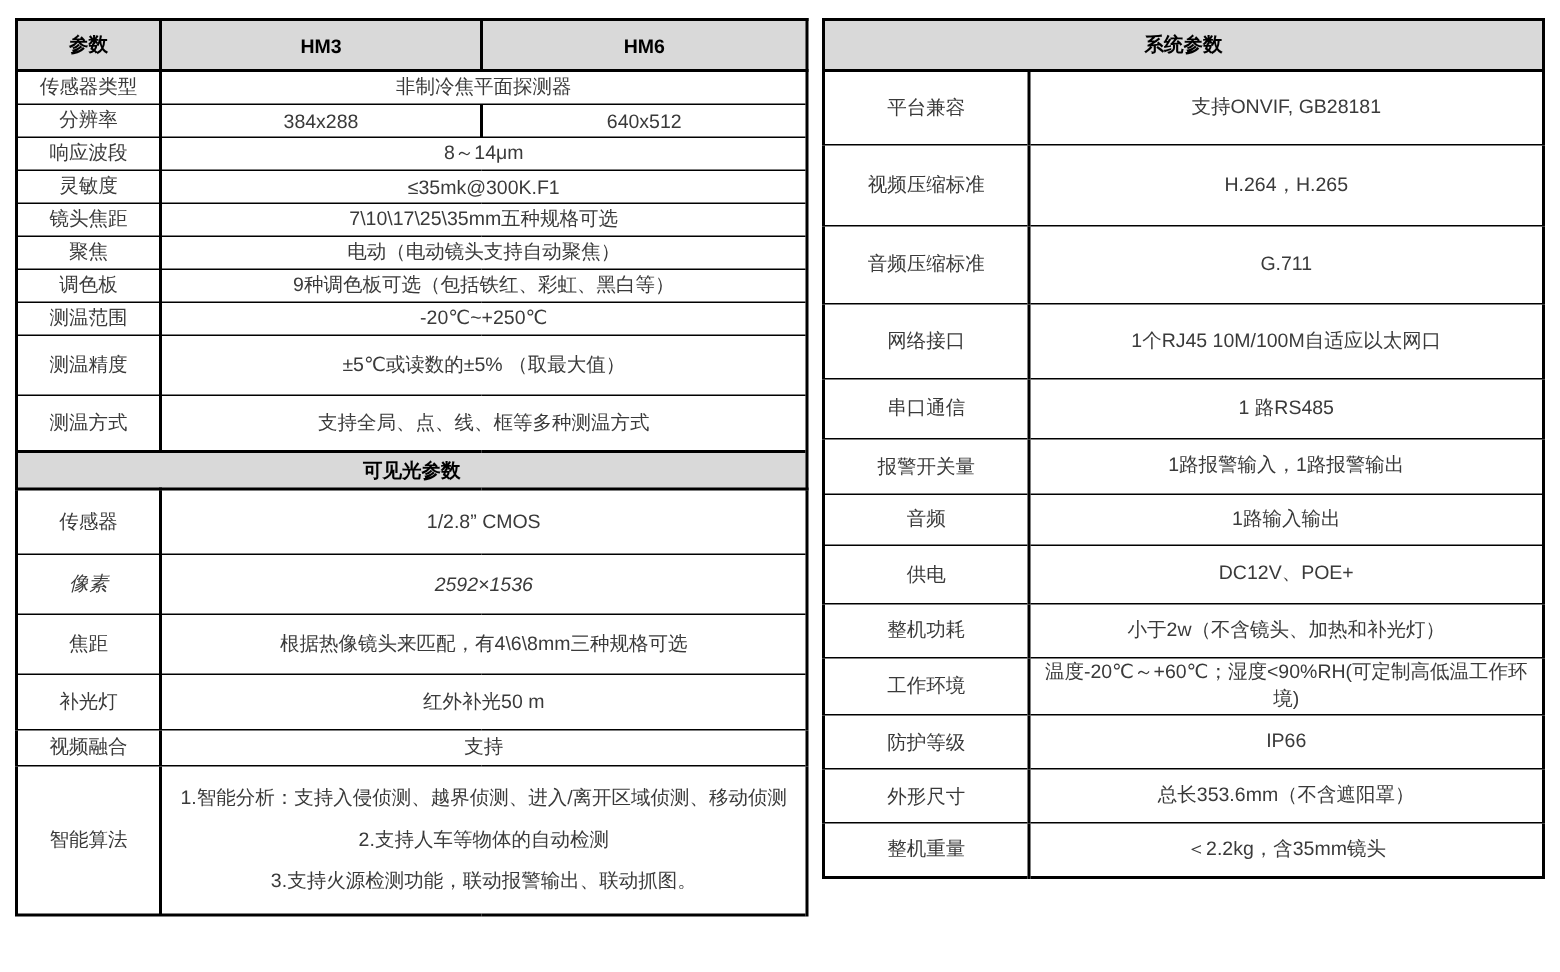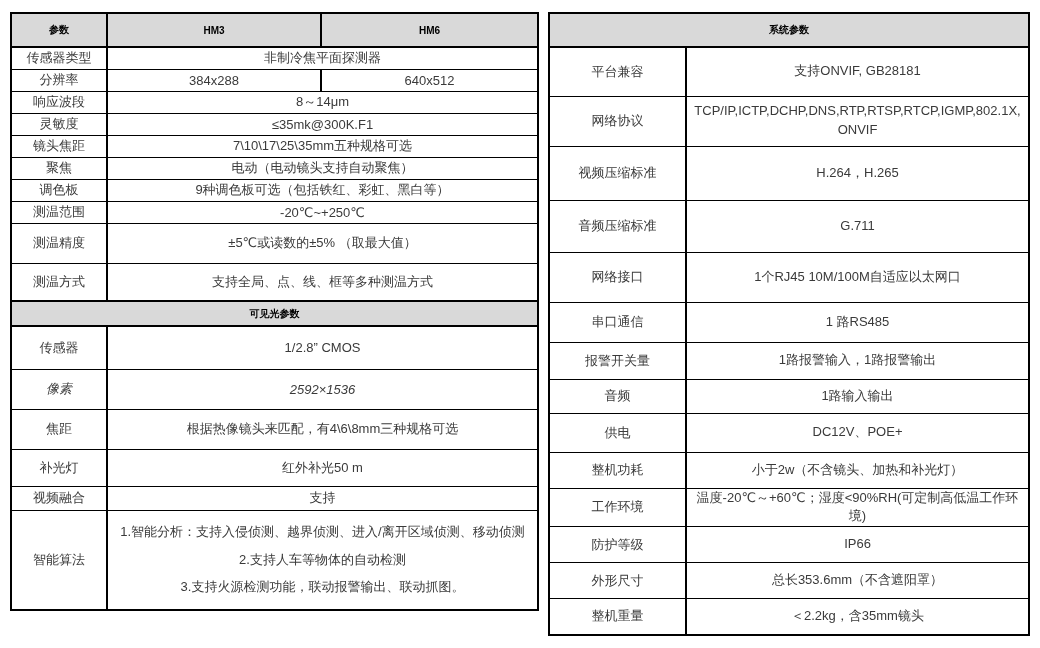--- a/index.html
+++ b/index.html
@@ -32,21 +32,21 @@
     font-size:13px;
     padding:0 3px;
     overflow:hidden;
     box-sizing:border-box;
   }
   .spec-table tr.header-row td,
   .spec-table tr.section-row td{
     background:var(--header-bg);
     color:var(--heading);
     font-weight:bold;
-    font-size:10px;
+    font-size:13px;
     border-top-width:2px;
     border-bottom-width:2px;
   }
   #right-table td.row-value{
     word-break:break-all;
     line-height:1.45;
   }
   .lines-cell div{
     margin:9px 0;
     line-height:1.4;
@@ -148,24 +148,20 @@
       <col style="width:343px">
   </colgroup>
   <tbody id="right-tbody">
       <tr class="header-row" style="height: 34px;">
         <td class="col-header" colspan="2">系统参数</td>
       </tr>
       <tr class="data-row" style="height: 49px;">
         <td class="row-label">平台兼容</td>
         <td class="row-value">支持ONVIF, GB28181</td>
       </tr>
-      <tr class="data-row" style="height: 50px;">
-        <td class="row-label">网络协议</td>
-        <td class="row-value">TCP/IP,ICTP,DCHP,DNS,RTP,RTSP,RTCP,IGMP,802.1X,ONVIF</td>
-      </tr>
       <tr class="data-row" style="height: 54px;">
         <td class="row-label">视频压缩标准</td>
         <td class="row-value">H.264，H.265</td>
       </tr>
       <tr class="data-row" style="height: 52px;">
         <td class="row-label">音频压缩标准</td>
         <td class="row-value">G.711</td>
       </tr>
       <tr class="data-row" style="height: 50px;">
         <td class="row-label">网络接口</td>

